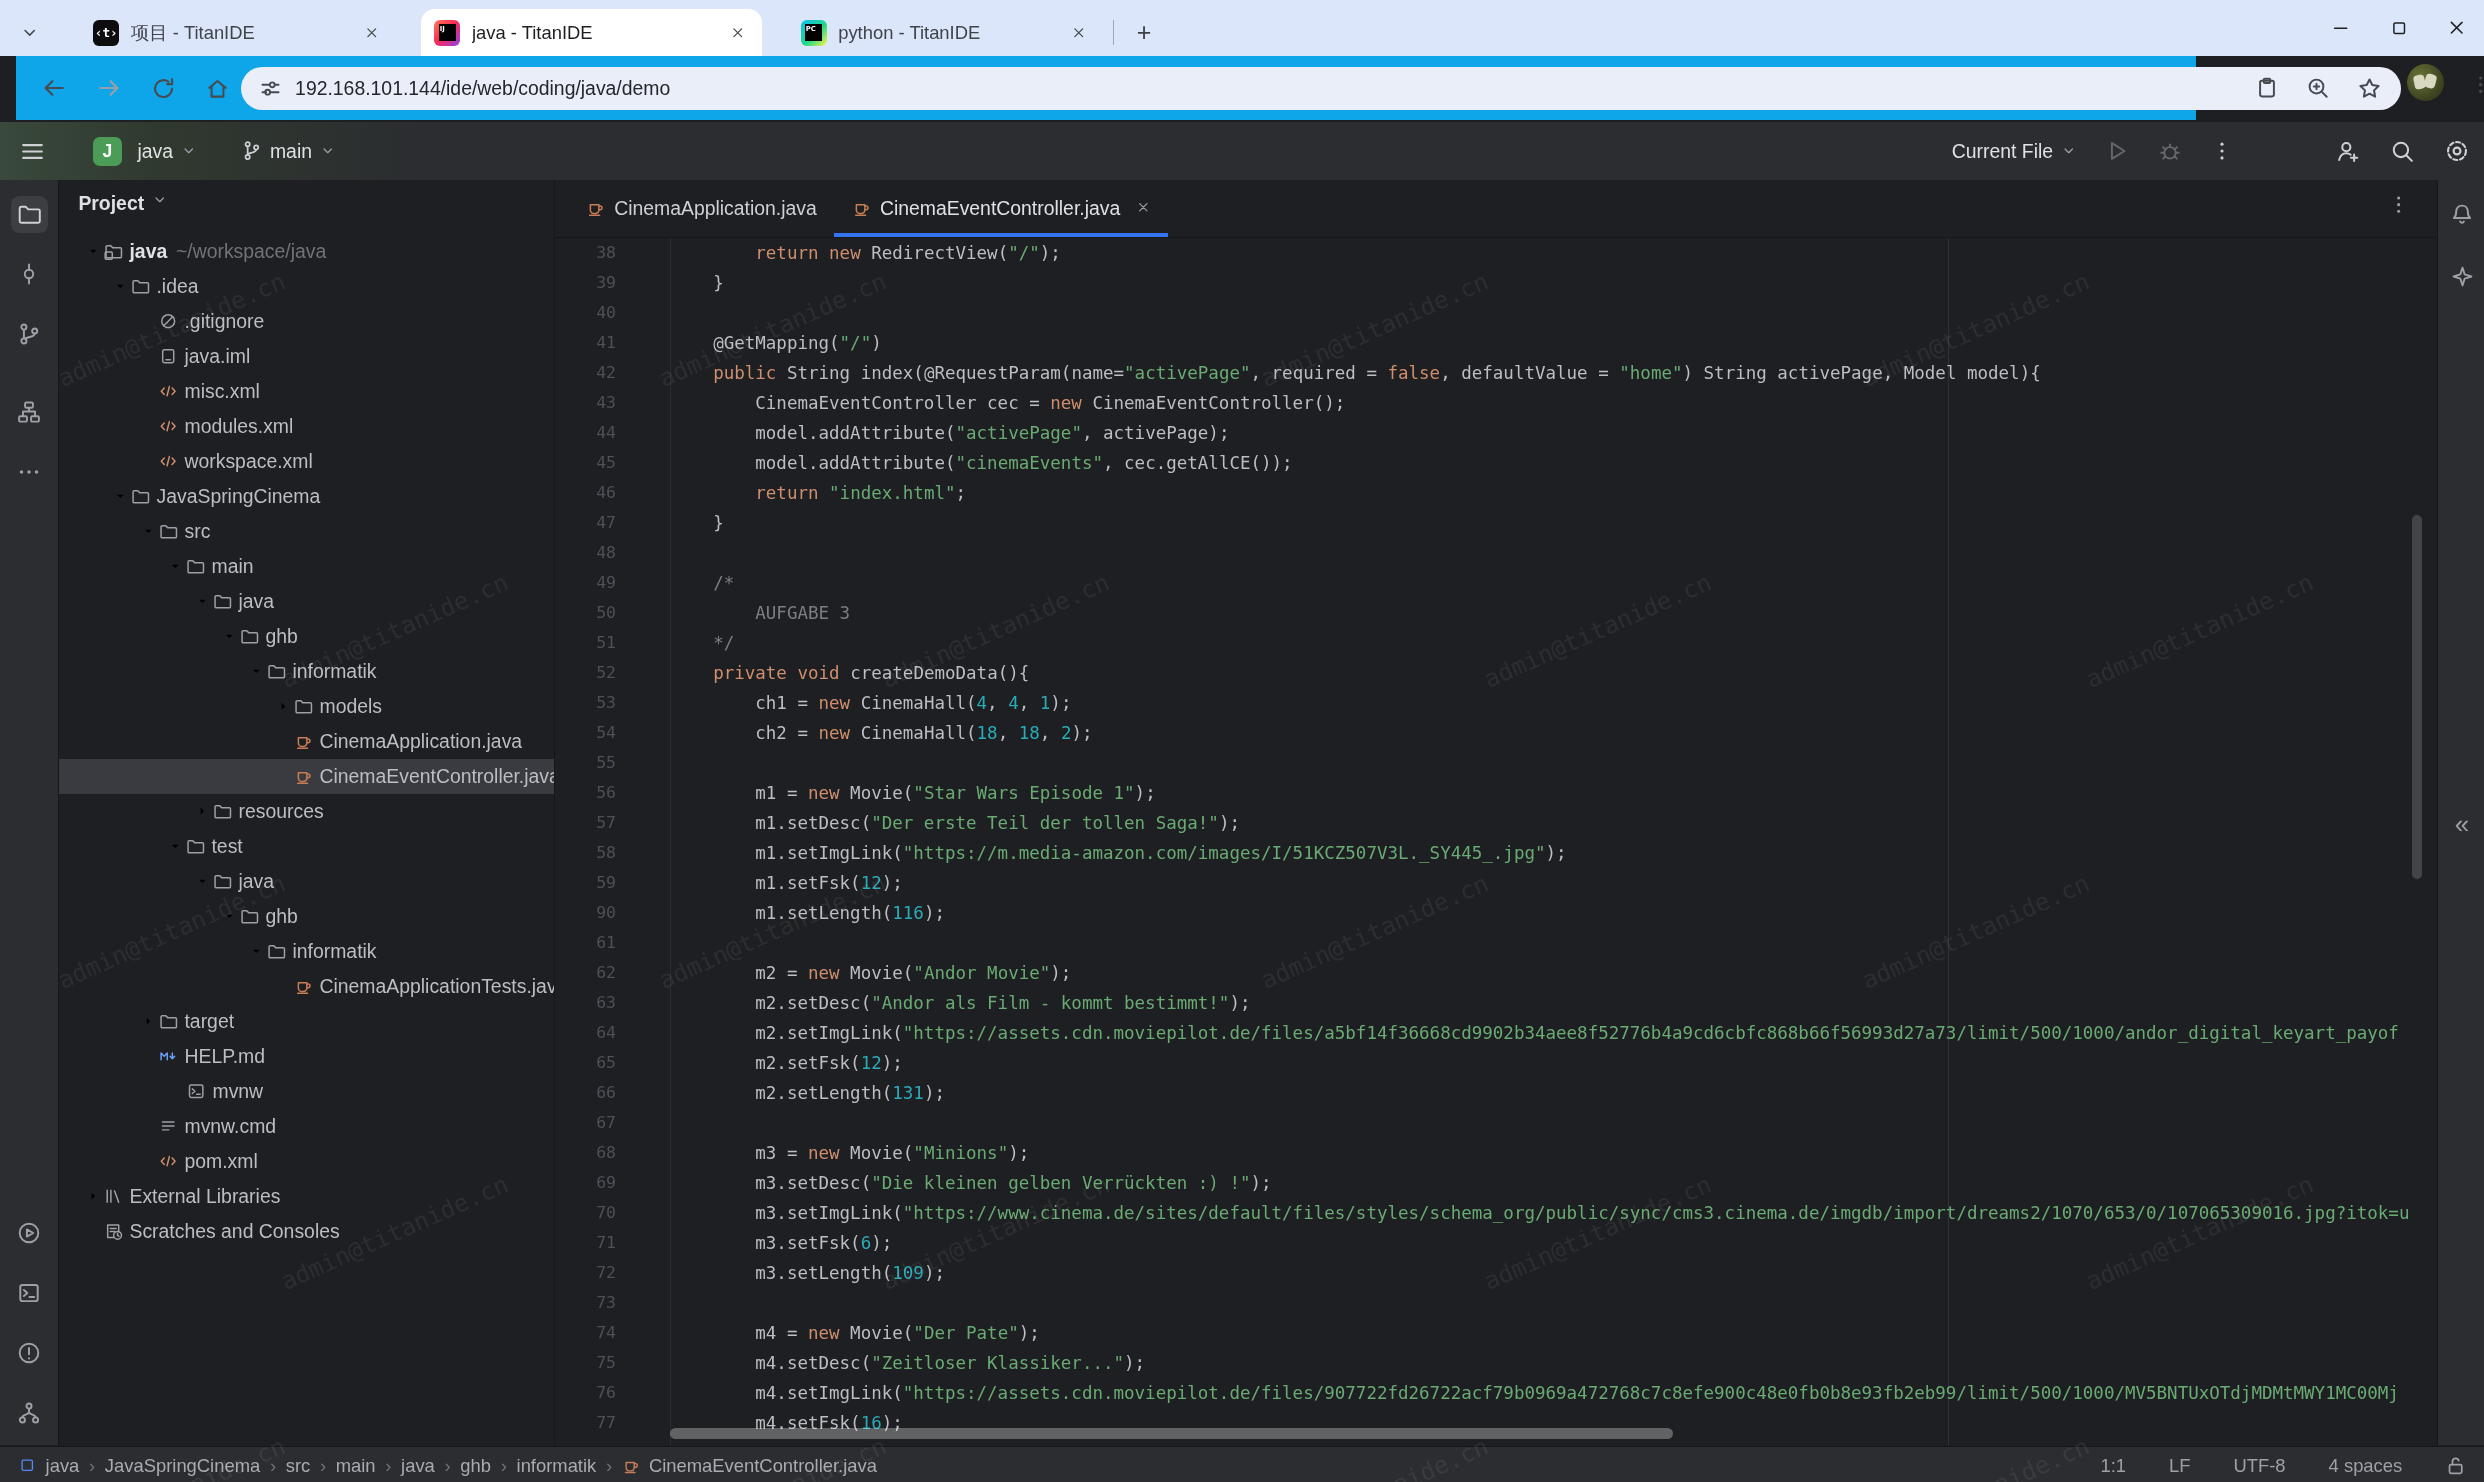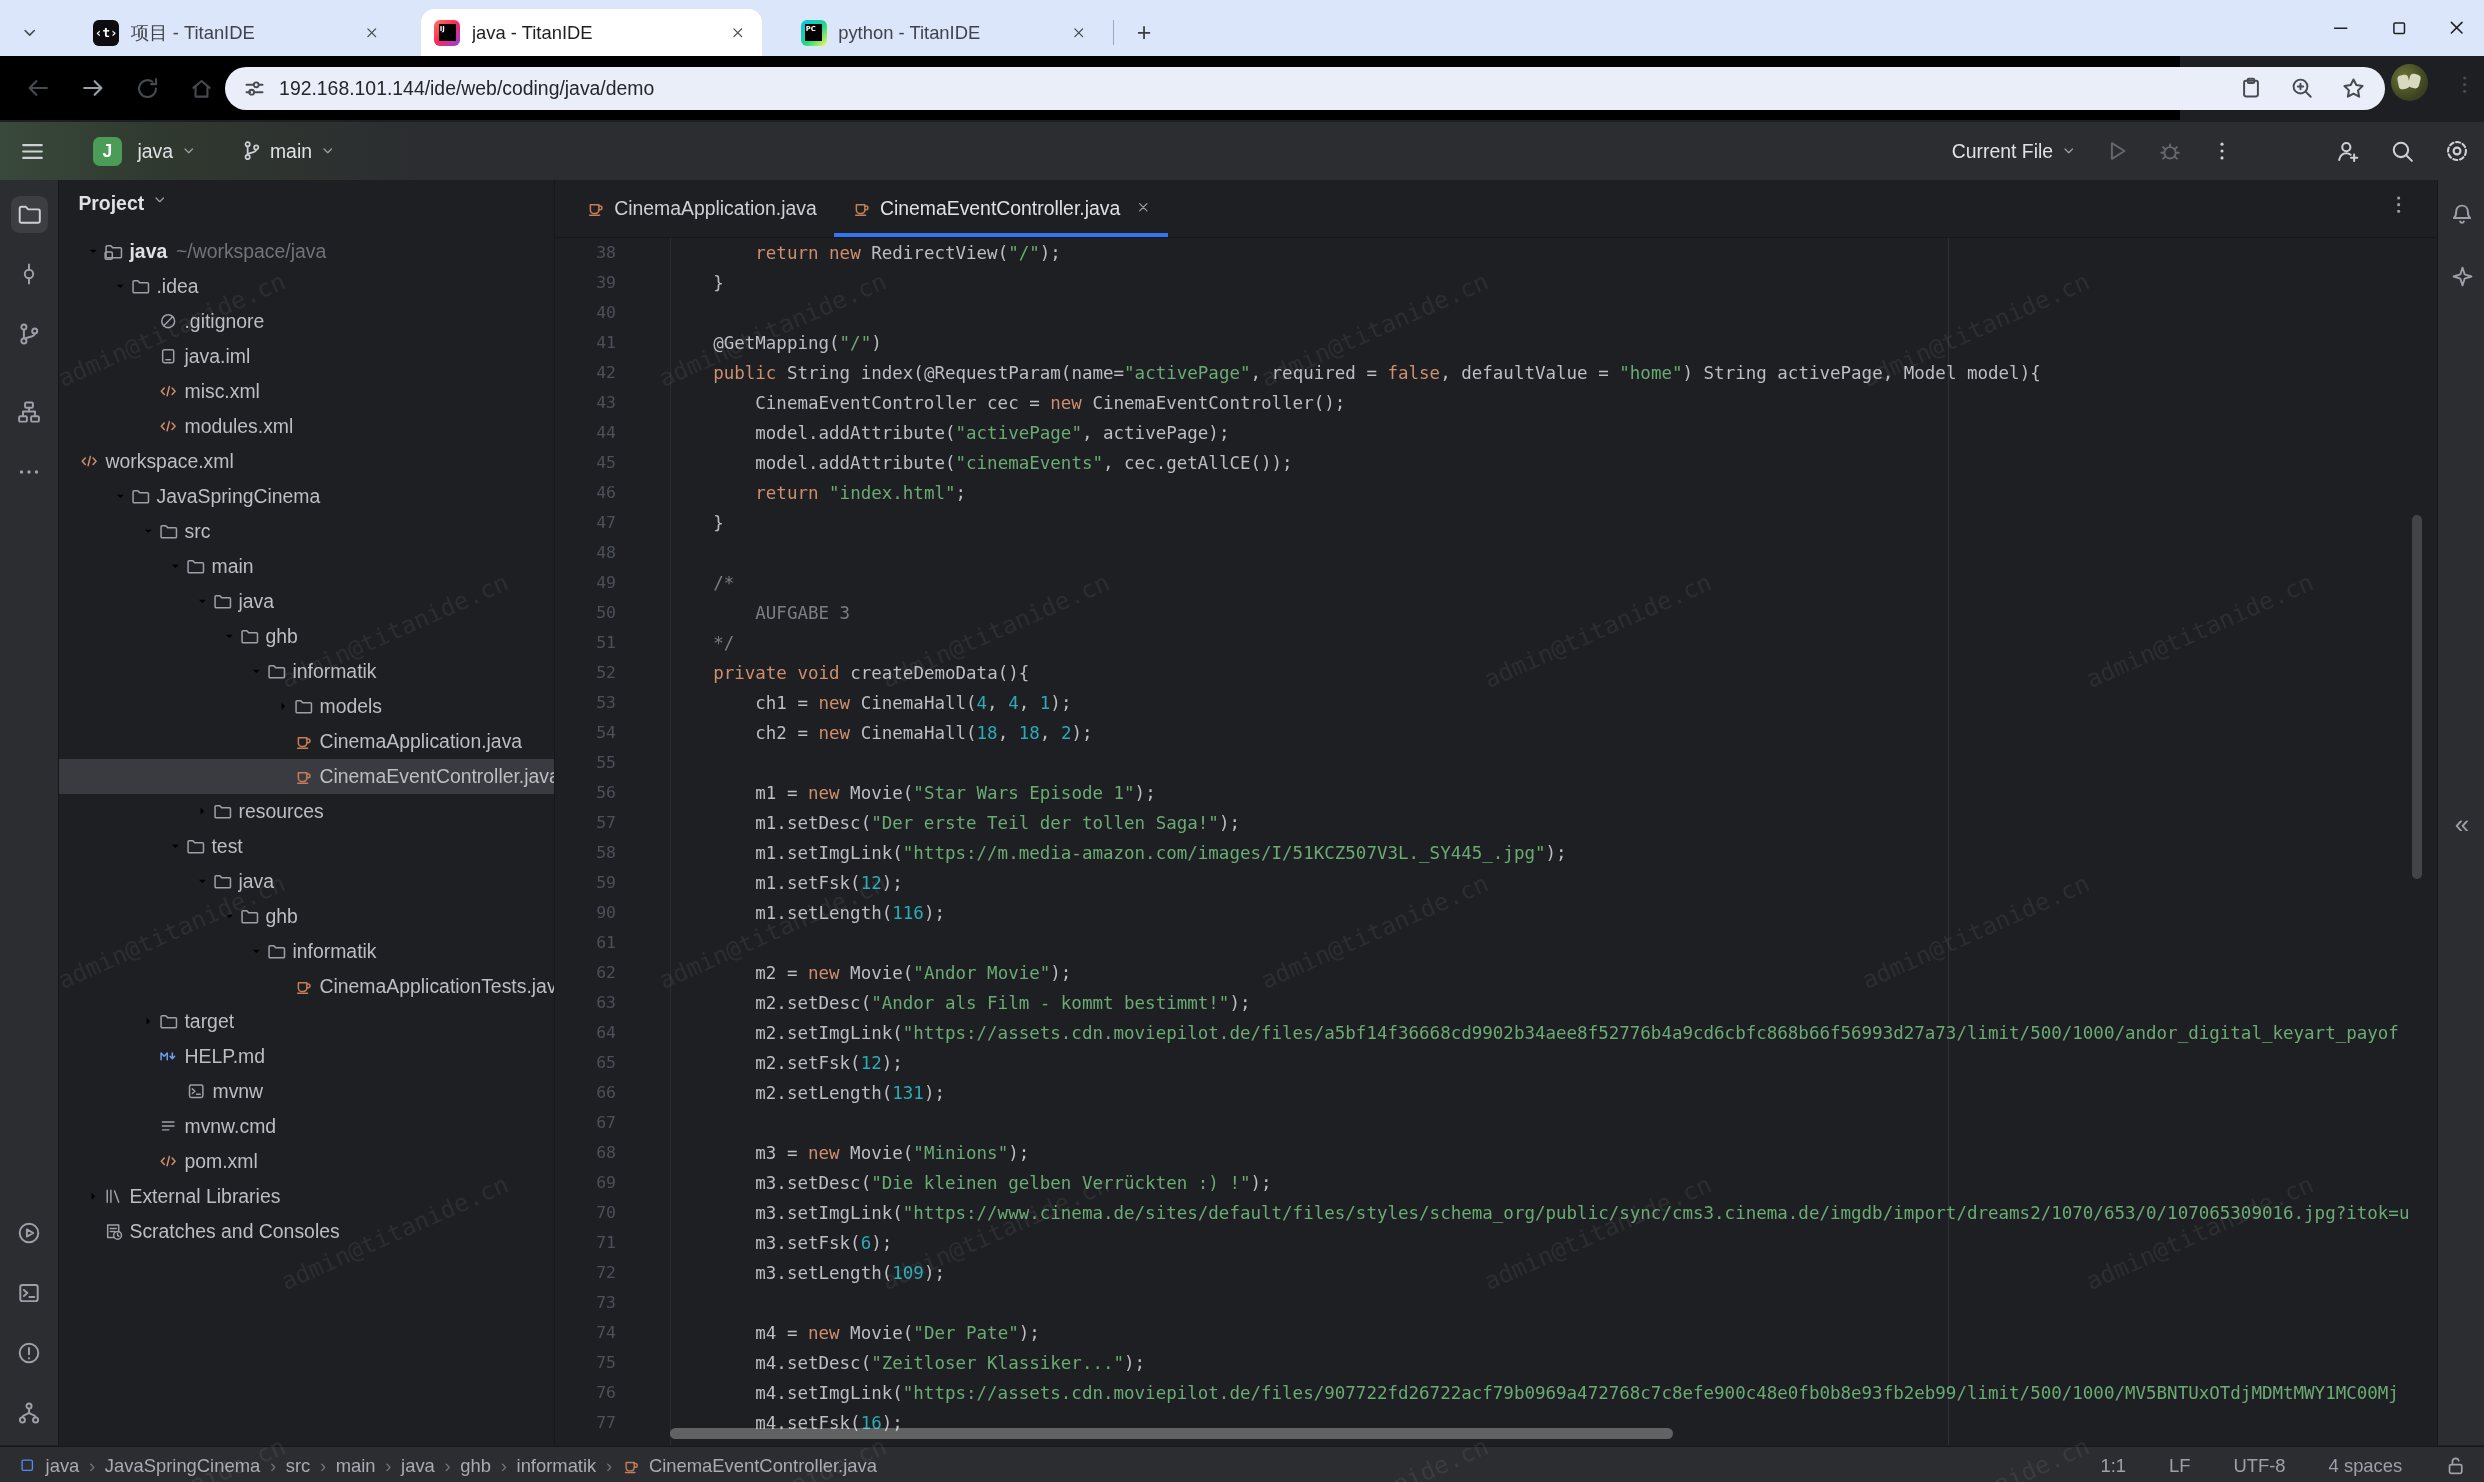--- a/index.html
+++ b/index.html
@@ -24,21 +24,21 @@
   .fav{width:26px;height:26px;border-radius:5.8px;display:flex;align-items:center;justify-content:center;flex:none;position:relative}
   .fav-titanide{background:#0d0d0f;color:#fff;font:600 12.6px "DejaVu Sans Mono",monospace}
   .fav-intellij{background:linear-gradient(135deg,#ff7757,#fe2857 48%,#8f41e9)}
   .fav-pycharm{background:linear-gradient(135deg,#07c3f2,#21d789 55%,#fcf84a)}
   .fav .in{width:16.5px;height:16.5px;background:#000;color:#fff;font:700 6.8px "DejaVu Sans",sans-serif;
            display:flex;align-items:flex-start;padding:1px 0 0 1px}
   .tab-sep{width:1px;height:25px;background:#9aa7c4;margin:0 13.6px 0 9.7px}
   .newtab{width:33px;height:33px;border-radius:50%;color:#3c4043;font-size:25px;display:flex;align-items:center;justify-content:center}
   #winctl{position:absolute;right:17.5px;top:0;height:56px;display:flex;align-items:center;gap:39px;color:#202124}
 
-  #btoolbar{left:0;top:56px;width:2180px;height:64px;background:#000000;border-bottom:1.9px solid #dfe5f1}
+  #btoolbar{left:16px;top:56px;width:2180px;height:64px;background:#0ea5e9;border-bottom:1.9px solid #dfe5f1}
   #btoolbar .nav{position:absolute;top:0;height:64px;display:flex;align-items:center;gap:29px;left:25px;color:#474b50}
   .pill{position:absolute;left:225px;top:10.7px;width:2160px;height:43px;border-radius:21.3px;background:#e9eef9;
         display:flex;align-items:center;color:#474b50}
   .pill .url{font-size:19.4px;color:#24262a;margin-left:13.6px;flex:1;white-space:nowrap;overflow:hidden}
   .pill .right{display:flex;align-items:center;gap:27px;margin-right:19.4px}
   .avatar{position:absolute;left:2391px;top:7.8px;width:37px;height:37px;border-radius:50%;
           background:radial-gradient(circle at 35% 35%,#6b7436,#3a4020 70%);overflow:hidden}
   .avatar i{position:absolute;width:10.7px;height:13.6px;background:#d8d9c0;border-radius:3.9px;display:block}
   .bmenu{position:absolute;left:2447px;top:11.6px;width:35px;height:35px;display:flex;align-items:center;justify-content:center;color:#474b50}
 
@@ -483,21 +483,21 @@
       </div>
       <div class="tree-row" style="padding-left: 79px;">
         <span class="tr-arrow"></span>
         <span class="ic tr-icon" style="height: 18.4px; width: 18.4px; color: rgb(207, 142, 109);">
           <svg viewBox="0 0 16 16">
             <path d="M4.6 5.2 2 8l2.6 2.8M11.4 5.2 14 8l-2.6 2.8M9 4 7 12"></path>
           </svg>
         </span>
         <span class="tr-label">modules.xml</span>
       </div>
-      <div class="tree-row" style="">
+      <div class="tree-row" style="padding-left: 79px;">
         <span class="tr-arrow"></span>
         <span class="ic tr-icon" style="height: 18.4px; width: 18.4px; color: rgb(207, 142, 109);">
           <svg viewBox="0 0 16 16">
             <path d="M4.6 5.2 2 8l2.6 2.8M11.4 5.2 14 8l-2.6 2.8M9 4 7 12"></path>
           </svg>
         </span>
         <span class="tr-label">workspace.xml</span>
       </div>
       <div class="tree-row" style="padding-left: 51px;">
         <span class="tr-arrow">

